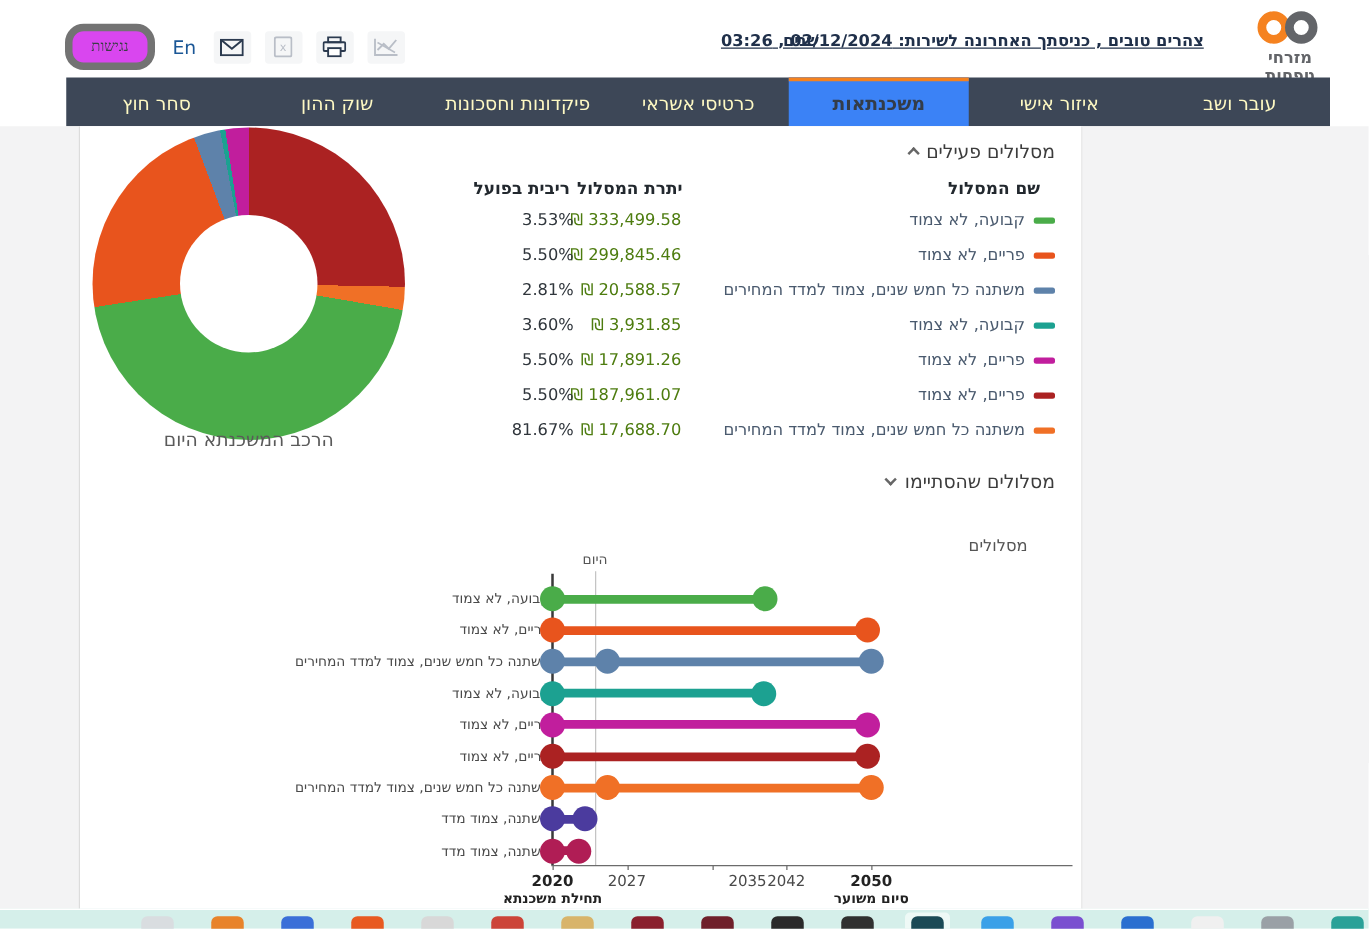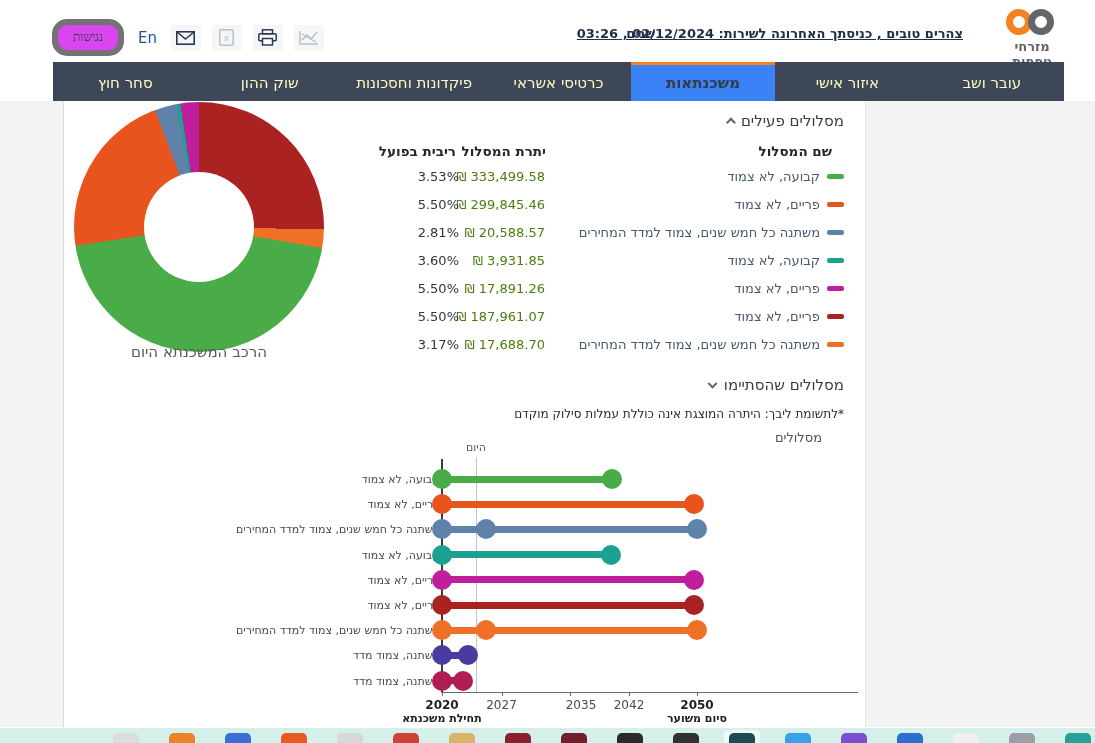--- a/index.html
+++ b/index.html
@@ -176,32 +176,31 @@
         <span class="trk-rate">5.50%</span>
       </div>
       <div class="trow" style="top: 208px;">
         <span class="trk-name"><span class="trk-dash" style="background:#ab2222"></span>פריים, לא צמוד</span>
         <span class="trk-balance">₪ 187,961.07</span>
         <span class="trk-rate">5.50%</span>
       </div>
       <div class="trow" style="top: 236px;">
         <span class="trk-name"><span class="trk-dash" style="background:#f07026"></span>משתנה כל חמש שנים, צמוד למדד המחירים</span>
         <span class="trk-balance">₪ 17,688.70</span>
-        <span class="trk-rate">3.17%</span>
+        <span class="trk-rate">81.67%</span>
       </div>
     </div>
 
   <div class="donut" id="donut" style="background: conic-gradient(rgb(171, 34, 34) 0deg, rgb(171, 34, 34) 91.12deg, rgb(240, 112, 38) 91.12deg, rgb(240, 112, 38) 99.7deg, rgb(74, 172, 73) 99.7deg, rgb(74, 172, 73) 261.38deg, rgb(232, 84, 29) 261.38deg, rgb(232, 84, 29) 339.44deg, rgb(94, 130, 170) 339.44deg, rgb(94, 130, 170) 349.42deg, rgb(28, 161, 145) 349.42deg, rgb(28, 161, 145) 351.33deg, rgb(193, 30, 157) 351.33deg, rgb(193, 30, 157) 360deg);"></div>
   <div class="donut-title">הרכב המשכנתא היום</div>
 
   <div class="sec-title" style="top:275px;">
     <span>מסלולים שהסתיימו</span><span class="chev down"></span>
   </div>
 
-  <div class="note">*לתשומת ליבך: היתרה המוצגת אינה כוללת עמלות סילוק מוקדם</div>
   <div class="tl-title">מסלולים</div>
 
   <div class="tl" id="timeline">
       <div class="tl-today-label" style="left:412px; top:0;">היום</div>
       <div class="tl-today-line" style="left:412px; top:16px; height:235px;"></div>
       <div class="tl-axis-v" style="left:377px; top:18px; height:233px;"></div>
       <div class="tl-axis-h" style="left:377px; top:251px; width:417px;"></div>
       <div class="tl-row-label" style="right:425px; top:38px;">קבועה, לא צמוד</div>
       <div class="tl-bar" style="left:378px; top:34.5px; width:170px; background:#4aac49;"></div>
       <div class="tl-dot" style="left:378px; top:38px; background:#4aac49;"></div>
@@ -239,21 +238,21 @@
       <div class="tl-row-label" style="right:425px; top:239.6px;">משתנה, צמוד מדד</div>
       <div class="tl-bar" style="left:378px; top:236.1px; width:21.25px; background:#b01d55;"></div>
       <div class="tl-dot" style="left:378px; top:239.6px; background:#b01d55;"></div>
       <div class="tl-dot" style="left:399.25px; top:239.6px; background:#b01d55;"></div>
       <div class="tl-tick" style="left:378px; top:251px;"></div>
       <div class="tl-tick-label bold" style="left:378px; top:257px;">2020</div>
       <div class="tl-tick-sub" style="left:378px; top:271px;">תחילת משכנתא</div>
       <div class="tl-tick" style="left:437.5px; top:251px;"></div>
       <div class="tl-tick-label" style="left:437.5px; top:257px;">2027</div>
       <div class="tl-tick" style="left:505.5px; top:251px;"></div>
-      <div class="tl-tick-label" style="left:517px; top:257px;">2035</div>
+      <div class="tl-tick-label" style="left:534px; top:257px;">2035</div>
       <div class="tl-tick" style="left:565px; top:251px;"></div>
       <div class="tl-tick-label" style="left:565px; top:257px;">2042</div>
       <div class="tl-tick" style="left:633px; top:251px;"></div>
       <div class="tl-tick-label bold" style="left:633px; top:257px;">2050</div>
       <div class="tl-tick-sub" style="left:633px; top:271px;">סיום משוער</div>
     </div>
 </div>
 
 <div class="taskbar" id="taskbar" style="background: rgb(213, 239, 234);">
     <div class="tb-icon" style="left: 113px; background: rgb(217, 221, 224);"></div>

